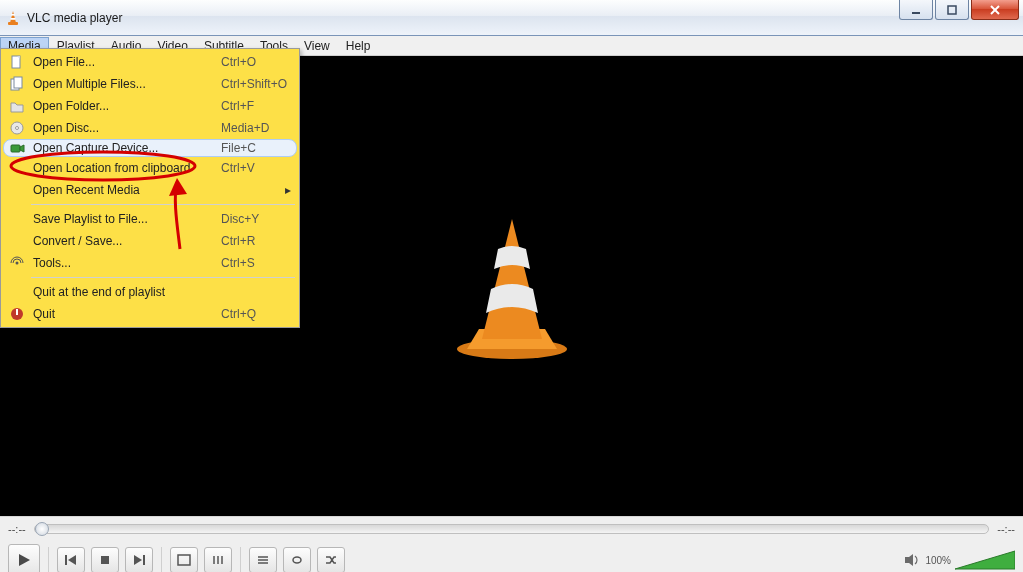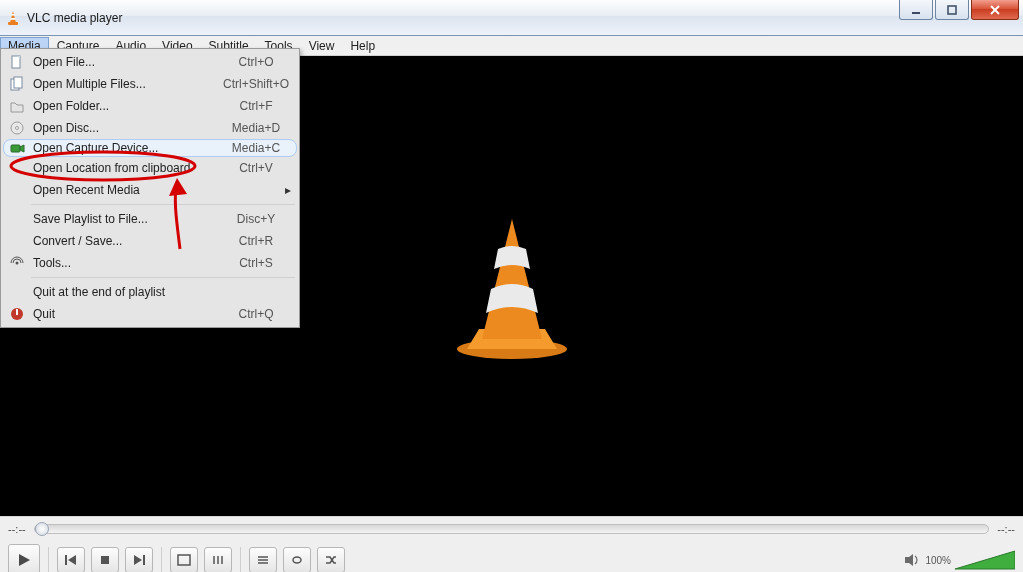--- a/index.html
+++ b/index.html
@@ -13,26 +13,26 @@
 .winbtn.close { width: 48px; background: linear-gradient(#f39e8d,#d9573c 45%,#c83a1e 46%,#e06a4f); border-color:#8a2d18; margin-right:4px;}
 .winbtn svg { display:block; }
 
 .menubar { height: 20px; background: #f0f0f0; border-bottom: 1px solid #d0d0d0; display: flex; align-items: flex-end; }
 .menubar .menu { padding: 2px 8px; color: #222; display:flex; align-items:center; }
 .menubar .menu.active { background: #bcd4f6; border: 1px solid #7da2ce; padding: 1px 7px; }
 
 .video-area { position: relative; height: 460px; background: #000; }
 .video-area .cone-big { position:absolute; left:50%; top:50%; transform:translate(-50%,-50%); }
 
-.dropdown { position: absolute; left: 0; top: 48px; width: 300px; background: #e5e5e5; border: 1px solid #9a9a9a; box-shadow: 2px 2px 4px rgba(0,0,0,.25); z-index: 10; padding: 2px 2px; }
+.dropdown { position: absolute; left: 0; top: 48px; width: 300px; background: #fde047; border: 1px solid #9a9a9a; box-shadow: 2px 2px 4px rgba(0,0,0,.25); z-index: 10; padding: 2px 2px; }
 .dd-row { display:flex; align-items:center; height: 22px; padding: 0 6px 0 2px; color:#222; }
 .dd-row.highlight { background: #e9f1fb; border: 1px solid #aecdf5; border-radius:8px; padding: 0 5px 0 1px; height:18px; }
 .dd-row .icon-cell { width: 24px; display:flex; justify-content:center; }
 .dd-row .label { flex:1; padding-left: 4px; }
-.dd-row .shortcut { color:#555; min-width:70px; text-align:center; }
+.dd-row .shortcut { color:#555; min-width:70px; text-align:left; }
 .dd-row .submenu-arrow { width:10px; text-align:right; color:#333; }
 .dd-sep { height:1px; background:#d0d0d0; margin: 3px 2px 3px 28px; }
 
 .annot { position:absolute; left:5px; top:104px; pointer-events:none; z-index:20; }
 
 .time-row { height: 24px; background:#efefef; display:flex; align-items:center; padding: 0 8px; gap:8px; border-top:1px solid #d8d8d8;}
 .time-row .time-l,.time-row .time-r { color:#444; font-size:11px; }
 .seek { flex:1; height:10px; background: linear-gradient(#d8d8d8,#f4f4f4); border:1px solid #bfbfbf; border-radius:5px; position:relative;}
 .seek .knob { position:absolute; left:0; top:-3px; width:14px; height:14px; border-radius:50%; background: radial-gradient(#fff,#cfd6df); border:1px solid #9aa6b5;}
 
@@ -73,21 +73,21 @@
         <svg width="14" height="12">
           <line x1="3" y1="2" x2="11" y2="10" stroke="#fff" stroke-width="2"></line>
           <line x1="11" y1="2" x2="3" y2="10" stroke="#fff" stroke-width="2"></line>
         </svg>
       </div>
   </div>
 </div>
 
 <div class="menubar" id="menubar">
     <div class="menu active">Media</div>
-    <div class="menu">Capture</div>
+    <div class="menu">Playlist</div>
     <div class="menu">Audio</div>
     <div class="menu">Video</div>
     <div class="menu">Subtitle</div>
     <div class="menu">Tools</div>
     <div class="menu">View</div>
     <div class="menu">Help</div>
   </div>
 
 <div class="video-area">
   <span class="cone-big">
@@ -142,21 +142,21 @@
       <span class="shortcut">Media+D</span>
     </div>
     <div class="dd-row highlight">
       <span class="icon-cell">
         <svg width="16" height="16">
           <rect x="2" y="5" width="9" height="7" rx="1" fill="#3a9a3a" stroke="#2a6a2a"></rect>
           <polygon points="11,7 15,5 15,12 11,10" fill="#3a9a3a" stroke="#2a6a2a"></polygon>
         </svg>
       </span>
       <span class="label">Open Capture Device...</span>
-      <span class="shortcut">Media+C</span>
+      <span class="shortcut">File+C</span>
     </div>
     <div class="dd-row">
       <span class="icon-cell"></span>
       <span class="label">Open Location from clipboard</span>
       <span class="shortcut">Ctrl+V</span>
     </div>
     <div class="dd-row">
       <span class="icon-cell"></span>
       <span class="label">Open Recent Media</span>
       <span class="shortcut"></span>

